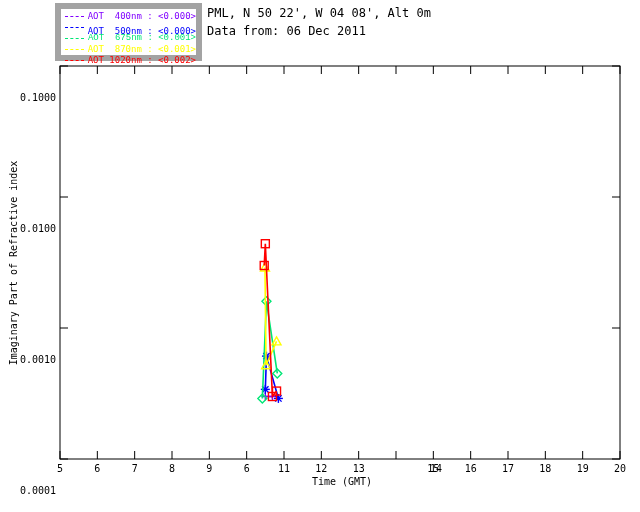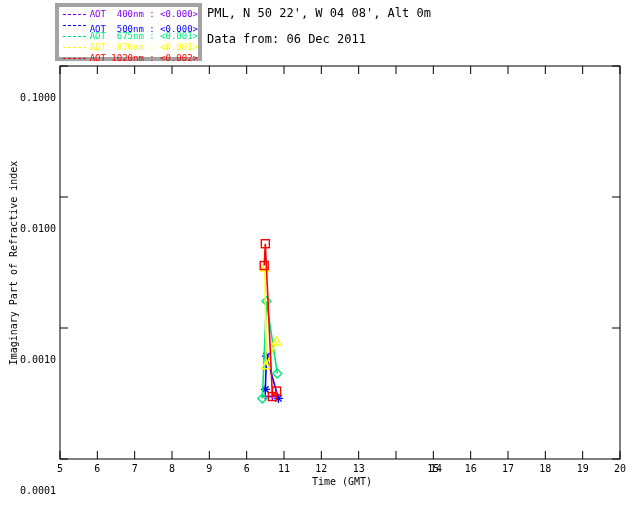--- a/index.html
+++ b/index.html
@@ -1,23 +1,23 @@
 <!DOCTYPE html>
 <html><head>
 <meta charset="utf-8">
 <style>
   html,body{margin:0;padding:0;background:#fff;}
   #page{position:relative;width:640px;height:512px;background:#ffffff;overflow:hidden;
         font-family:"DejaVu Sans Mono",monospace;color:#000;}
   #plot-svg{position:absolute;left:0;top:0;}
   .hdr{position:absolute;left:207px;font-size:12px;white-space:pre;}
   #hdr-line1{top:6px;}
-  #hdr-line2{top:32px;}
+  #hdr-line2{top:24px;}
   #legend{position:absolute;left:55px;top:3px;width:147px;height:58px;
-          border:4px solid #a3a3a3;box-sizing:border-box;padding-top:2px;background:#fff;}
+          border:6px solid #a3a3a3;box-sizing:border-box;padding-top:2px;background:#fff;}
   .legend-row{height:11px;display:flex;align-items:center;padding-left:4px;}
   .legend-dash{display:inline-block;width:24px;height:0;border-top:1px dashed currentColor;margin-right:4px;}
   .legend-text{font-size:9px;white-space:pre;line-height:11px;}
   #ylabel{position:absolute;left:13px;top:263px;transform:translate(-50%,-50%) rotate(-90deg);
           font-size:10px;white-space:nowrap;}
   #xlabel{position:absolute;left:342px;top:481px;transform:translate(-50%,-50%);font-size:10px;white-space:nowrap;}
   .xtick-label{position:absolute;transform:translate(-50%,0);font-size:10px;top:463px;}
   .ytick-label{position:absolute;transform:translate(-100%,-50%);font-size:10px;margin-top:28px;}
 </style>
 </head>
@@ -102,21 +102,21 @@
       <div class="legend-row">
         <span class="legend-dash" style="color: rgb(128, 0, 255);"></span>
         <span class="legend-text" style="color: rgb(128, 0, 255);">AOT  400nm : &lt;0.000&gt;</span>
       </div>
       <div class="legend-row">
         <span class="legend-dash" style="color: rgb(0, 0, 255);"></span>
         <span class="legend-text" style="color: rgb(0, 0, 255); margin-top: 8px;">AOT  500nm : &lt;0.000&gt;</span>
       </div>
       <div class="legend-row">
         <span class="legend-dash" style="color: rgb(0, 230, 118);"></span>
-        <span class="legend-text" style="color: rgb(0, 230, 118);">AOT  675nm : &lt;0.001&gt;</span>
+        <span class="legend-text" style="color: rgb(0, 230, 118); font-family: Liberation Mono, monospace;">AOT  675nm : &lt;0.001&gt;</span>
       </div>
       <div class="legend-row">
         <span class="legend-dash" style="color: rgb(255, 255, 0);"></span>
         <span class="legend-text" style="color: rgb(255, 255, 0);">AOT  870nm : &lt;0.001&gt;</span>
       </div>
       <div class="legend-row">
         <span class="legend-dash" style="color: rgb(255, 0, 0);"></span>
         <span class="legend-text" style="color: rgb(255, 0, 0);">AOT 1020nm : &lt;0.002&gt;</span>
       </div>
     </div>

